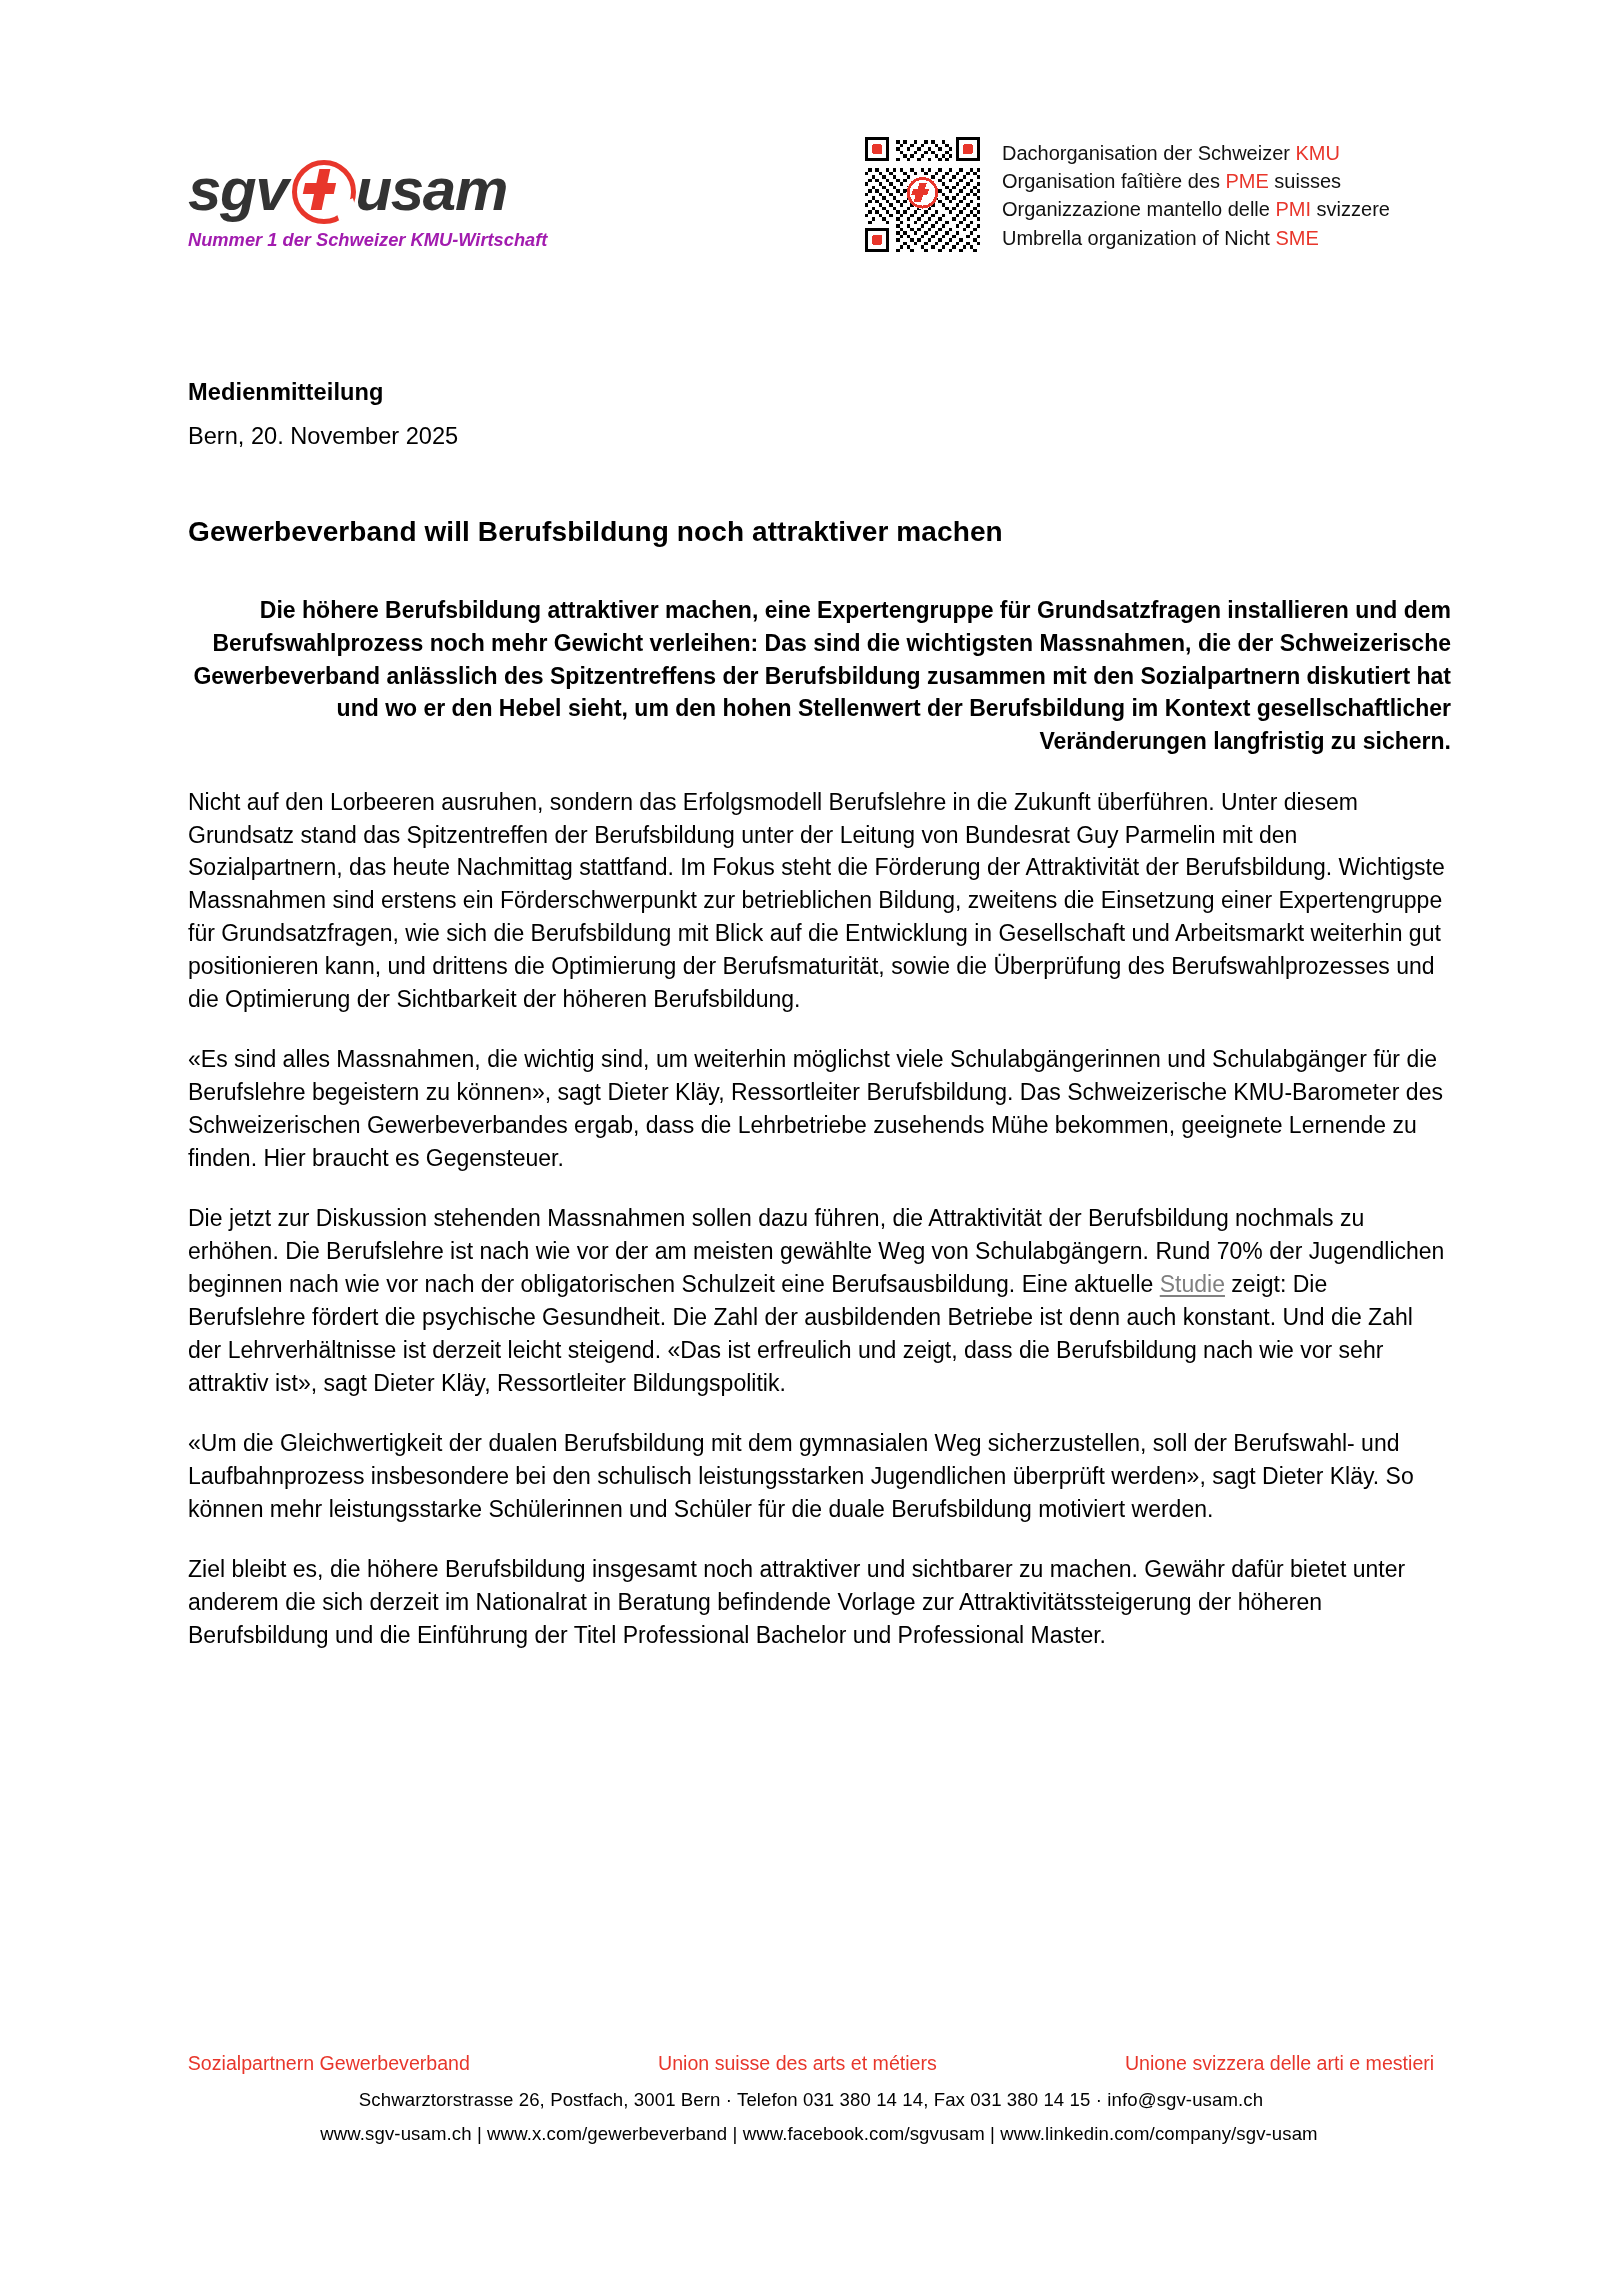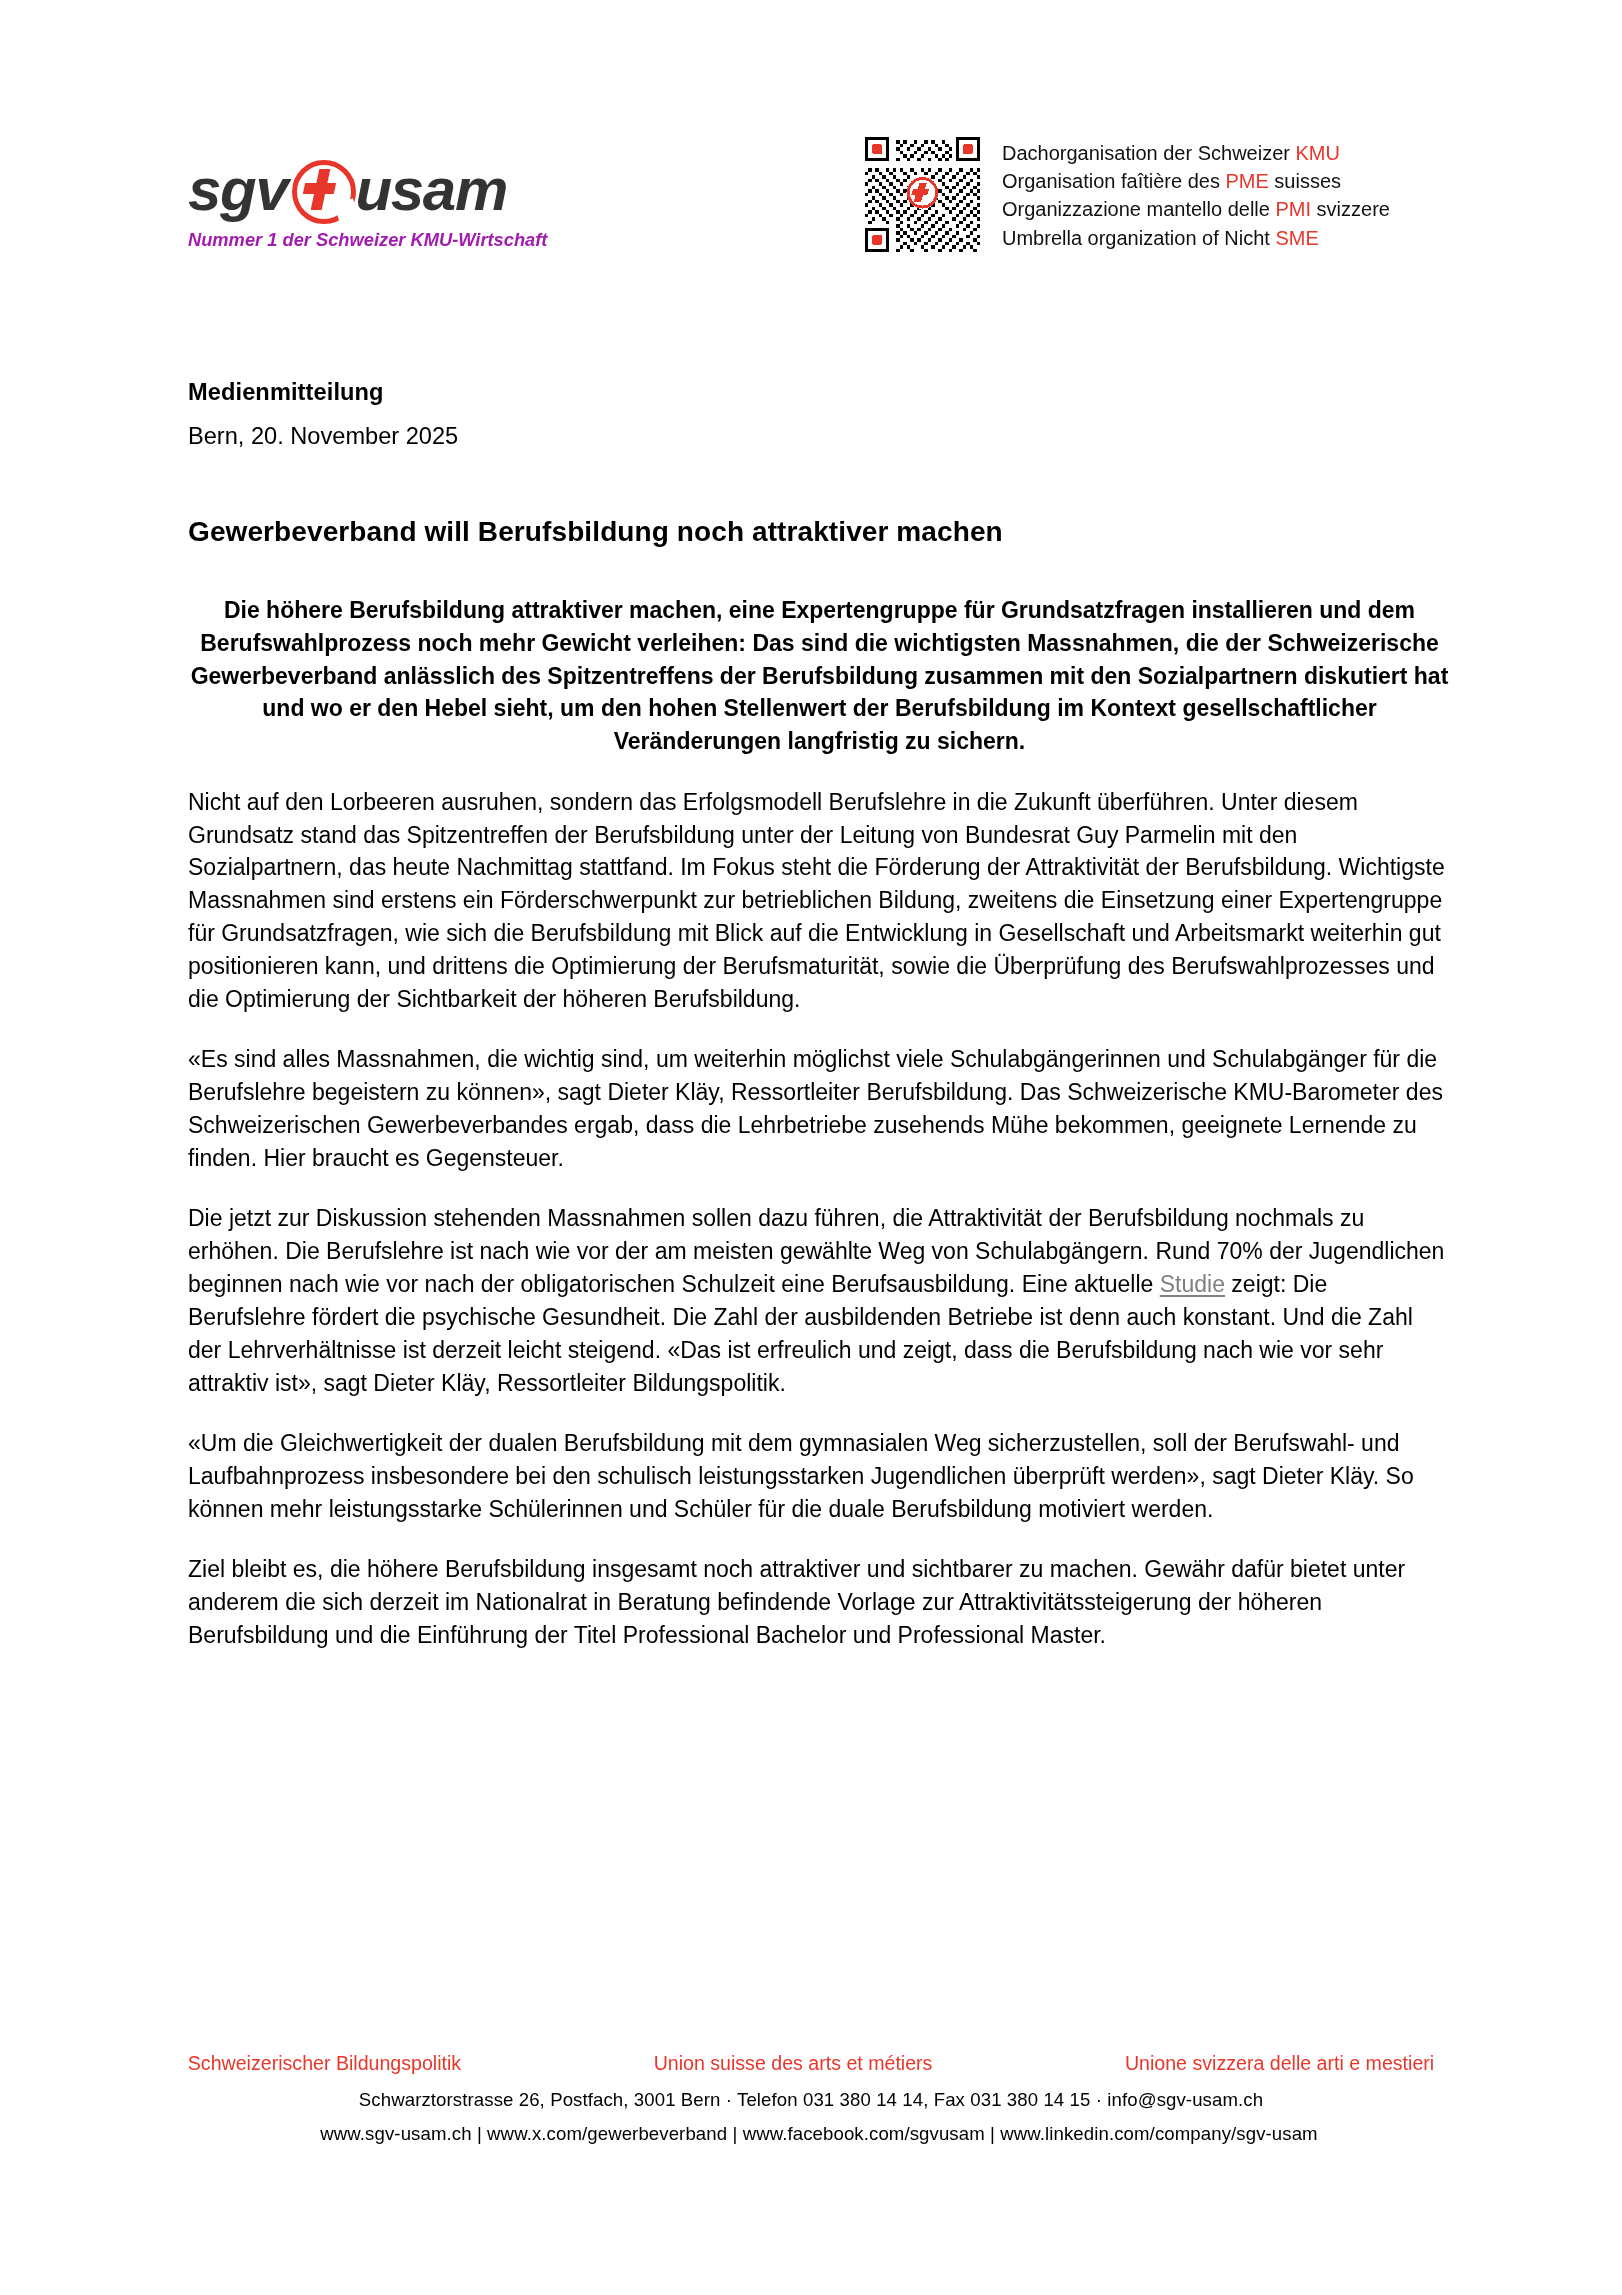--- a/index.html
+++ b/index.html
@@ -150,21 +150,21 @@
     font-weight: bold;
     font-size: 28px;
     line-height: 1.3;
     letter-spacing: 0.1px;
   }
   .lead {
     margin-top: 43px;
     font-weight: bold;
     font-size: 23px;
     line-height: 1.43;
-    text-align: center;
+    text-align: right;
   }
   .para {
     margin-top: 27.5px;
     font-size: 23px;
     line-height: 1.43;
     text-align: left;
   }
   .inline-link {
     color: #808080;
     text-decoration: underline;
@@ -530,21 +530,21 @@
 
     <p class="para"><span>Die jetzt zur Diskussion stehenden Massnahmen sollen dazu führen, die Attraktivität der Berufsbildung nochmals zu erhöhen. Die Berufslehre ist nach wie vor der am meisten gewählte Weg von Schulabgängern. Rund 70% der Jugendlichen beginnen nach wie vor nach der obligatorischen Schulzeit eine Berufsausbildung. Eine aktuelle </span><a class="inline-link" href="#">Studie</a><span> zeigt: Die Berufslehre fördert die psychische Gesundheit. Die Zahl der ausbildenden Betriebe ist denn auch konstant. Und die Zahl der Lehrverhältnisse ist derzeit leicht steigend. «Das ist erfreulich und zeigt, dass die Berufsbildung nach wie vor sehr attraktiv ist», sagt Dieter Kläy, Ressortleiter Bildungspolitik.</span></p>
 
     <p class="para">«Um die Gleichwertigkeit der dualen Berufsbildung mit dem gymnasialen Weg sicherzustellen, soll der Berufswahl- und Laufbahnprozess insbesondere bei den schulisch leistungsstarken Jugendlichen überprüft werden», sagt Dieter Kläy. So können mehr leistungsstarke Schülerinnen und Schüler für die duale Berufsbildung motiviert werden.</p>
 
     <p class="para">Ziel bleibt es, die höhere Berufsbildung insgesamt noch attraktiver und sichtbarer zu machen. Gewähr dafür bietet unter anderem die sich derzeit im Nationalrat in Beratung befindende Vorlage zur Attraktivitätssteigerung der höheren Berufsbildung und die Einführung der Titel Professional Bachelor und Professional Master.</p>
   </div>
 
   <div class="footer">
     <div class="footer-langs">
-      <span>Schweizerischer Bildungspolitik</span>
+      <span>Sozialpartnern Gewerbeverband</span>
       <span>Union suisse des arts et métiers</span>
       <span>Unione svizzera delle arti e mestieri</span>
     </div>
     <div class="footer-line">Schwarztorstrasse 26, Postfach, 3001 Bern  ·   Telefon 031 380 14 14, Fax 031 380 14 15  ·   info@sgv-usam.ch</div>
     <div class="footer-line second">www.sgv-usam.ch | www.x.com/gewerbeverband | www.facebook.com/sgvusam | www.linkedin.com/company/sgv-usam</div>
   </div>
 
 </div>
 
 

